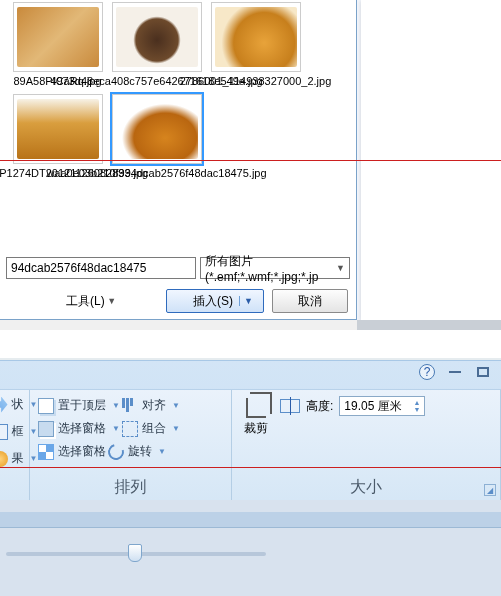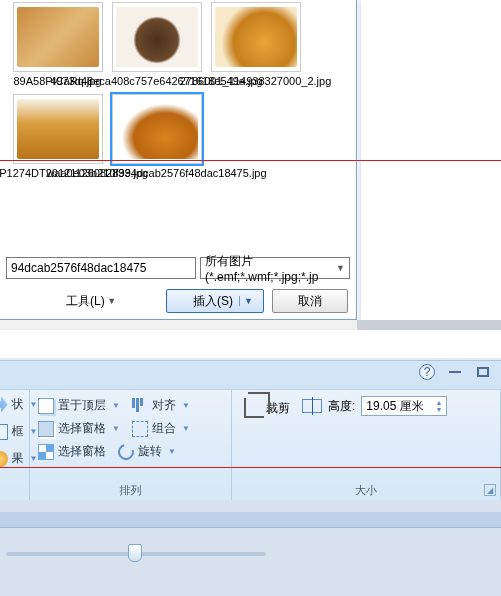--- a/index.html
+++ b/index.html
@@ -53,41 +53,41 @@
   .help-icon, .min-icon, .max-icon { width: 20px; height: 18px; display: flex; align-items: center; justify-content: center; cursor: pointer; }
   .help-icon span { width:16px; height:16px; border-radius:50%; border:1px solid #4a7bb5; color:#2a5ca8; font-size:12px; display:flex; align-items:center; justify-content:center; background:#eaf2fb; }
   .min-icon span { width:12px; border-bottom:2px solid #4a6c94; }
   .max-icon span { width:12px; height:10px; border:2px solid #4a6c94; }
 
   .ribbon-body { position: absolute; top: 28px; left: 0; right: 0; bottom: 0; display: flex; background: linear-gradient(#eaf2fb,#d6e7f6); border-top:1px solid #b8d2ea; }
   .group { border-right: 1px solid #b4cee5; padding: 4px 8px 2px 8px; display: flex; flex-direction: column; font-size: 12px; position: relative; }
   .group-left { width: 30px; align-items: center; gap: 10px; padding-top:6px; }
   .group-arrange { width: 202px; }
   .group-size { flex: 1; }
-  .group-title { position: absolute; bottom: 2px; left: 0; right: 0; text-align: center; font-size: 11px; color: #4b5a6a; }
-  .rb-row { display: flex; align-items: center; gap: 12px; margin: 3px 0; }
+  .group-title { position: absolute; bottom: 2px; left: 0; right: 0; text-align: center; font-size: 16px; color: #4b5a6a; }
+  .rb-row { display: flex; align-items: center; gap: 2px; margin: 3px 0; }
   .rb-btn { display: inline-flex; align-items: center; gap: 4px; cursor: pointer; font-size: 12px; color: #2b3a4a; }
   .rb-icon { width: 16px; height: 16px; display:inline-block; }
   .ic-shapes { background: linear-gradient(45deg,#6aa7e8,#9ecbf4); clip-path: polygon(0 30%,60% 30%,60% 0,100% 50%,60% 100%,60% 70%,0 70%); }
   .ic-frame { border:1px solid #5b8ec9; background:#eaf2fb; }
   .ic-effect { background: radial-gradient(circle,#ffd27a,#e69a1f); border-radius:50%; }
   .ic-front { background:#fff; border:1px solid #7aa2c9; box-shadow:2px 2px 0 #c7dbef; }
   .ic-back { background:#c7dbef; border:1px solid #7aa2c9; box-shadow:2px 2px 0 #fff; }
   .ic-select { background: conic-gradient(#6aa7e8 0 25%,#fff 0 50%,#6aa7e8 0 75%,#fff 0); border:1px solid #6aa7e8; }
   .ic-align { display:flex; gap:1px; }
   .ic-align span{ width:3px; background:#5b8ec9; }
   .ic-align span:nth-child(1){height:10px} .ic-align span:nth-child(2){height:14px} .ic-align span:nth-child(3){height:8px}
   .ic-group { border:1px dashed #5b8ec9; }
   .ic-rotate { border:2px solid #5b8ec9; border-radius:50%; border-top-color:transparent; transform:rotate(30deg); }
   .ic-crop { border:2px solid #5a5a5a; border-top:none; border-right:none; width:20px; height:20px; position:relative; }
   .ic-crop::after{ content:""; position:absolute; right:-6px; top:-6px; width:20px; height:20px; border:2px solid #5a5a5a; border-bottom:none; border-left:none; }
   .sm-arrow { font-size:8px; color:#5b8ec9; margin-left:2px; }
 
   .size-body { display:flex; gap:8px; padding-top:2px; }
-  .crop-btn { display:flex; flex-direction:row; align-items:center; gap:2px; cursor:pointer; font-size:12px; padding:2px 4px; }
+  .crop-btn { display:flex; flex-direction:column; align-items:center; gap:2px; cursor:pointer; font-size:12px; padding:2px 4px; }
   .dim-rows { display:flex; flex-direction:column; gap:6px; }
   .dim-row { display:flex; align-items:center; gap:6px; }
   .dim-icon { width:20px; height:14px; border:1px solid #5b8ec9; position:relative; }
   .dim-icon.h::after{content:"";position:absolute;left:50%;top:-3px;bottom:-3px;border-left:1px solid #2b5ca8;}
   .dim-icon.w::after{content:"";position:absolute;top:50%;left:-3px;right:-3px;border-top:1px solid #2b5ca8;}
   .dim-label { font-size:12px; }
   .dim-input { width:86px; height:20px; border:1px solid #8aa9c7; background:#fff; font-size:12px; display:flex; align-items:center; padding:0 4px; justify-content:space-between; }
   .spinner { display:flex; flex-direction:column; font-size:7px; color:#5b8ec9; line-height:7px; }
   .group-launch { position:absolute; right:4px; bottom:4px; width:12px; height:12px; border:1px solid #8cb0d4; font-size:8px; display:flex; align-items:center; justify-content:center; color:#5b8ec9; cursor:pointer; }
 

